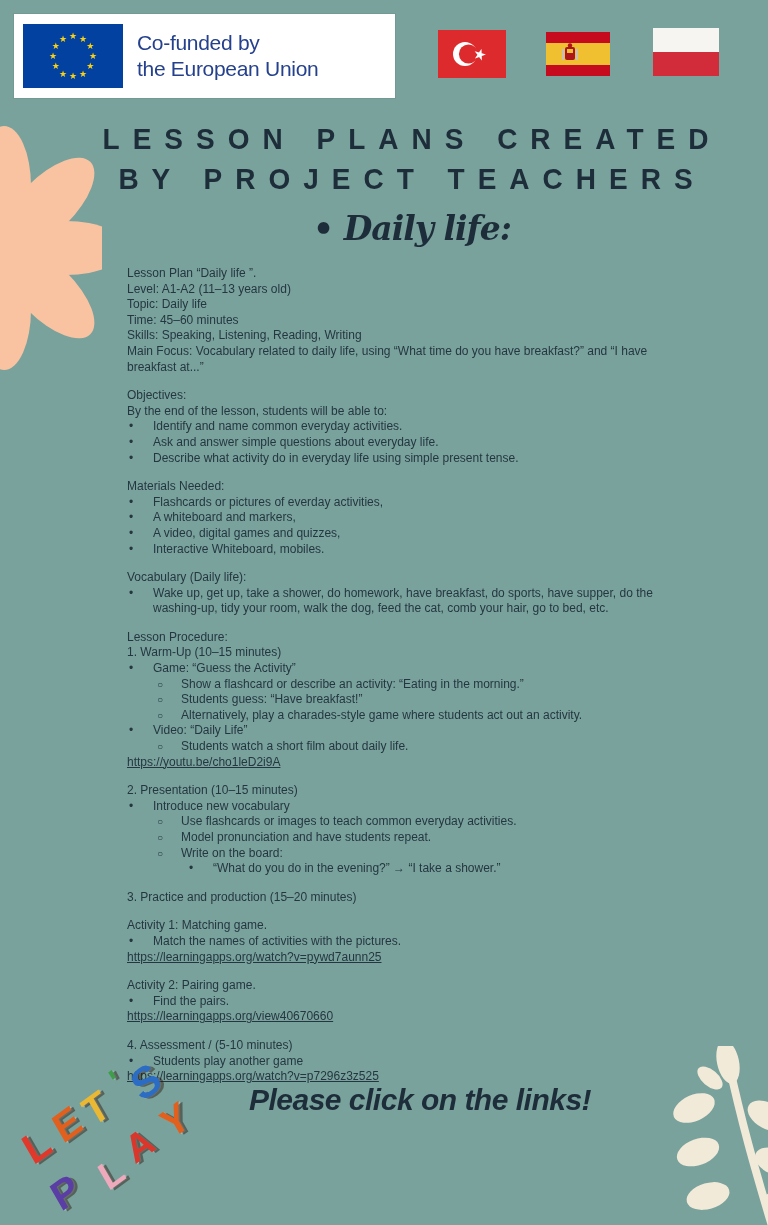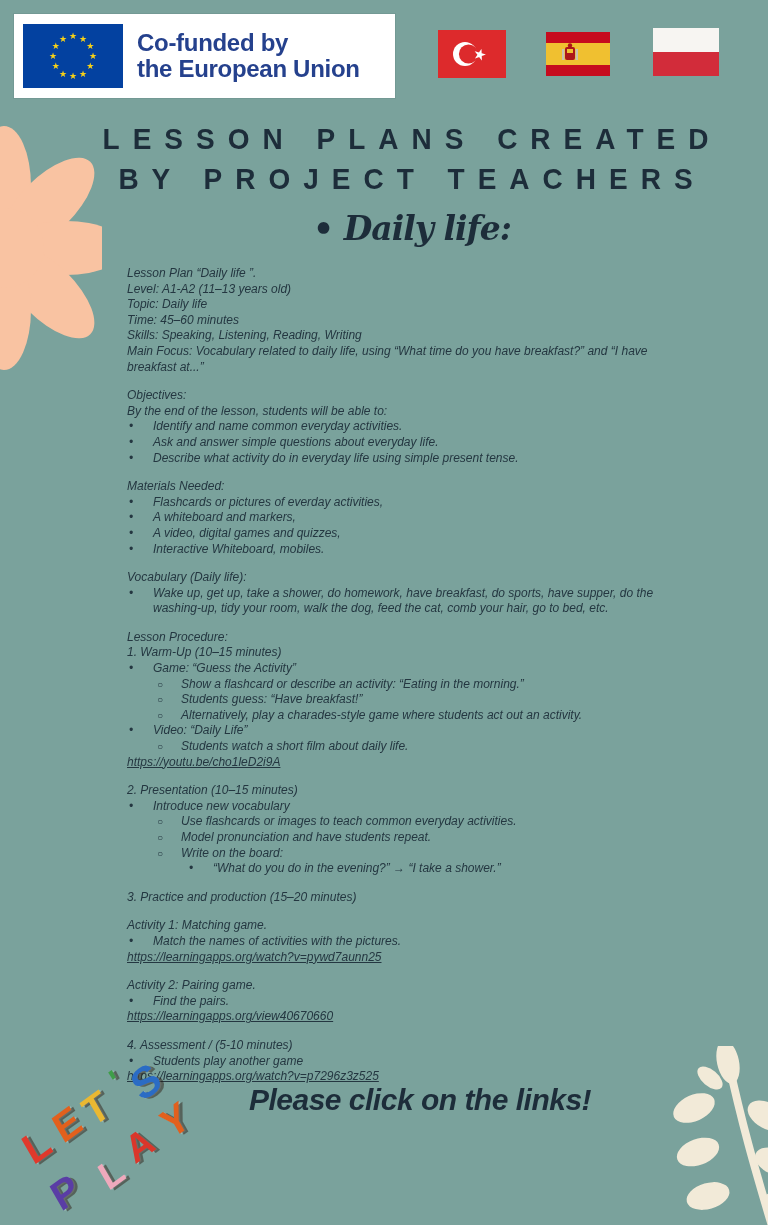--- a/index.html
+++ b/index.html
@@ -6,36 +6,36 @@
   #page{
     position:relative; width:768px; height:1225px; overflow:hidden;
     background:#7aa29c; font-family:"Liberation Sans", sans-serif;
   }
   
   .eu-box{
     position:absolute; left:14px; top:14px; width:381px; height:84px;
     background:#ffffff; display:flex; align-items:center; box-shadow:0 0 0 1px rgba(0,0,0,.05);
   }
   .eu-flag{ margin-left:9px; width:100px; height:66px; display:block; }
-  .eu-text{ margin-left:14px; font-weight:bold; font-size:24px; line-height:26px; color:#25418d; letter-spacing:-0.3px;}
+  .eu-text{ margin-left:14px; font-weight:normal; font-size:21px; line-height:26px; color:#25418d; letter-spacing:-0.3px;}
   .flags{ position:absolute; top:28px; left:438px; width:320px; display:flex; }
   .flag{ display:block; height:48px; }
   .flag.turkey{ width:68px; margin-right:40px; margin-top:2px;}
   .flag.spain{ width:64px; margin-right:43px; margin-top:4px; height:44px;}
   .flag.poland{ width:66px; }
   
   .flower{ position:absolute; left:-78px; top:118px; width:180px; height:260px; }
   .leaf{ position:absolute; left:666px; top:1046px; width:130px; height:180px; }
   
   .title-block{ position:absolute; left:0; top:119px; width:768px; text-align:center; color:#1d2d3a;padding-left:28px;}
   .title-line{ font-weight:bold; font-size:28px; letter-spacing:13px; line-height:40px; transform:scaleY(1.08); white-space:nowrap;}
   .subtitle{ font-family:"DejaVu Serif", serif; font-style:italic; font-weight:bold;
              font-size:33px; line-height:56px; margin-top:2px; letter-spacing:-1px;}
   
-  .lesson-body{ position:absolute; left:127px; top:266px; width:572px; color:#243741;font-style:italic; }
+  .lesson-body{ position:absolute; left:127px; top:266px; width:572px; color:#243741; }
   .section{ margin-bottom:13px; }
   .line{ font-size:12px; line-height:15.6px; }
   .line .marker{ display:inline-block; width:12px; }
   .line.bullet{ padding-left:26px; text-indent:-12px; }
   .line.circle{ padding-left:54px; text-indent:-12px; }
   .line.circle .marker{ font-size:10px; }
   .line.square{ padding-left:86px; text-indent:-12px; }
   .line.link{ text-decoration:underline; cursor:pointer; }
   
   .cta{ position:absolute; left:0; top:1083px; width:840px; text-align:center;

